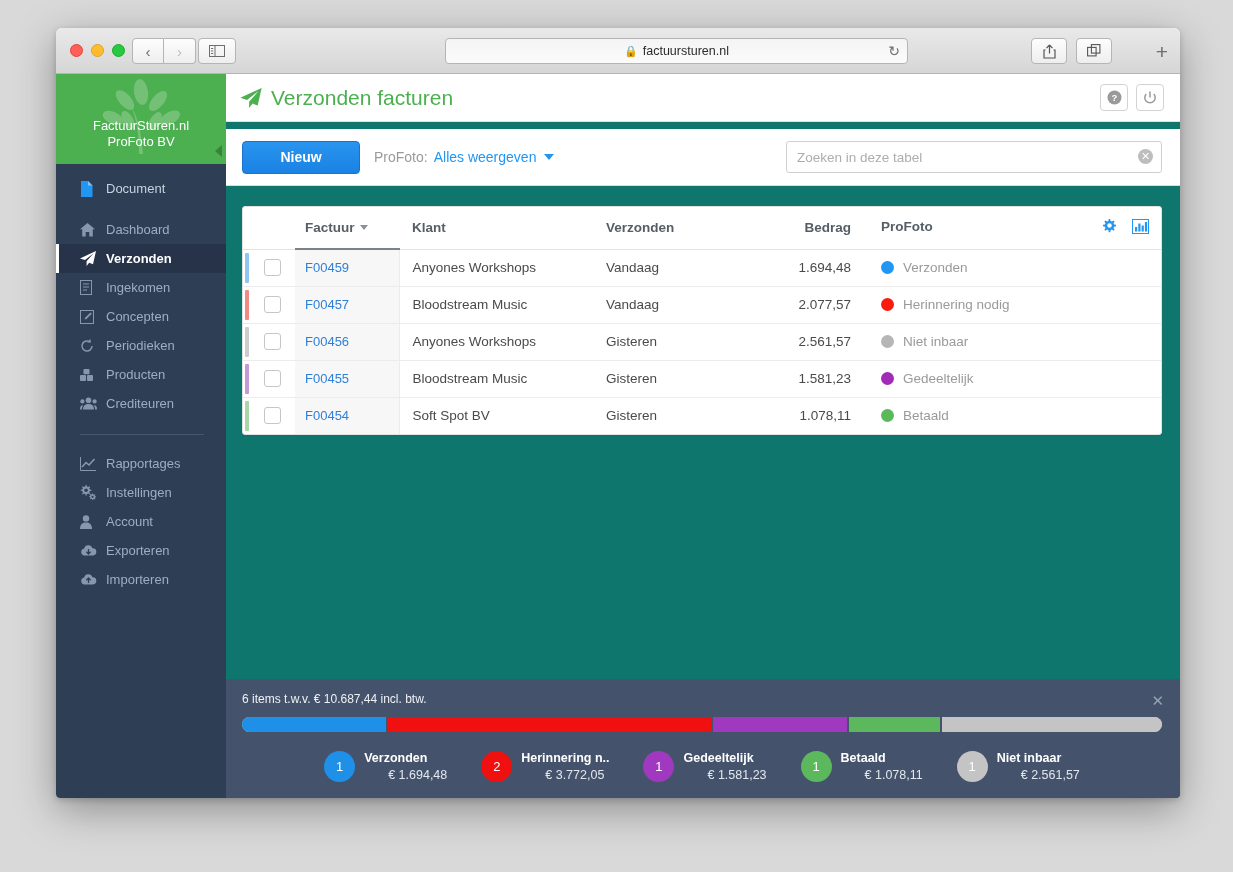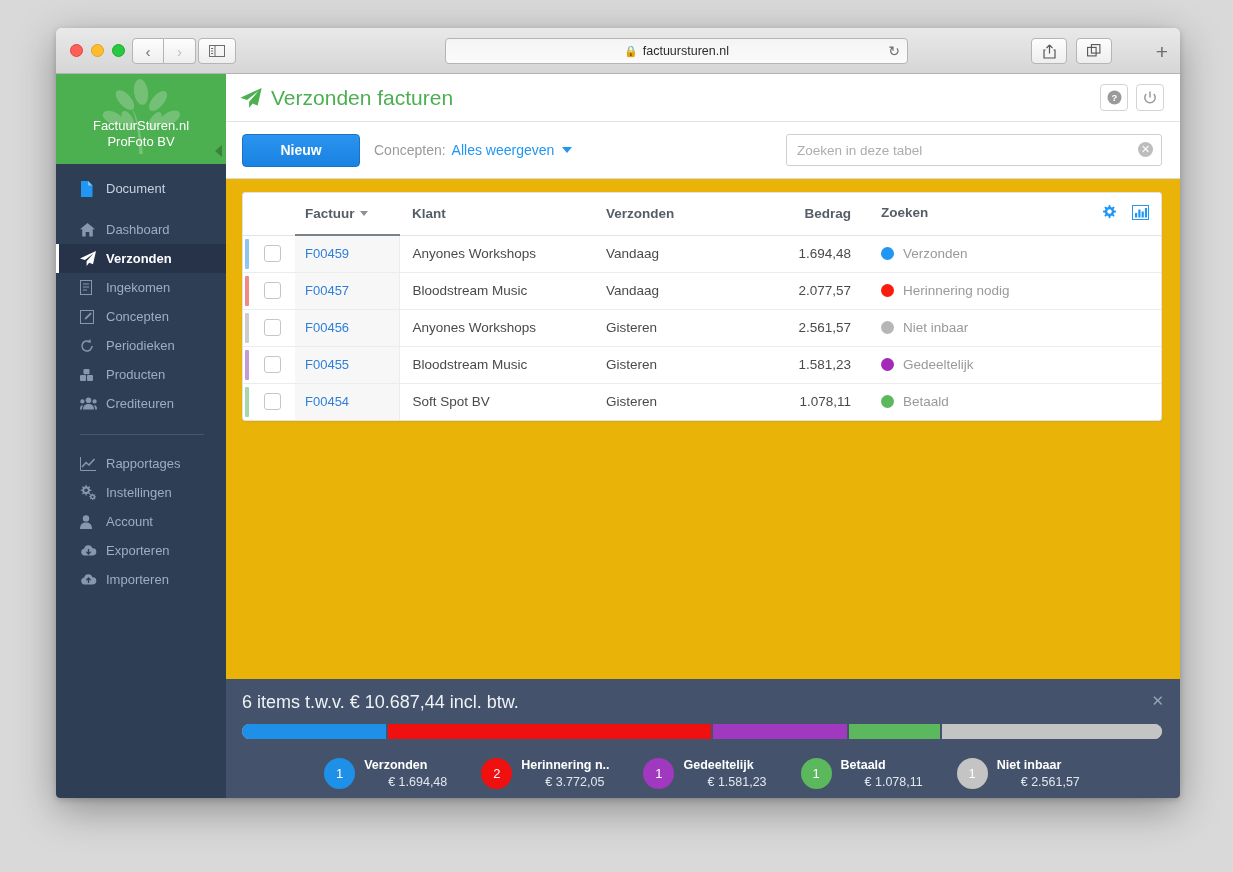--- a/index.html
+++ b/index.html
@@ -143,21 +143,21 @@
     border-left: 3px solid #ffffff;
     padding-left: 21px;
   }
   .navitem.active .ic { color: #ffffff; }
   .navsep {
     height: 1px; background: #47566d;
     margin: 16px 22px 14px 24px;
   }
 
   
-  .main { flex: 1; display: flex; flex-direction: column; min-width: 0; background: #eab308; }
+  .main { flex: 1; display: flex; flex-direction: column; min-width: 0; background: #0f766e; gap: 7px; }
 
   .pagehead {
     height: 48px;
     background: #ffffff;
     border-bottom: 1px solid #e3e3e3;
     display: flex; align-items: center;
     padding: 0 14px 0 14px;
     position: relative;
   }
   .pagehead .ptitle {
@@ -284,21 +284,21 @@
   }
 
   
   .summary {
     background: #44536b;
     height: 119px;
     padding: 13px 18px 0 16px;
     position: relative;
     color: #fff;
   }
-  .sumtitle { font-size: 18px; color: #eef1f5; }
+  .sumtitle { font-size: 12px; color: #eef1f5; }
   .closex {
     position: absolute; right: 16px; top: 13px;
     color: #97a3b5; font-size: 15px; cursor: pointer;
   }
   .pbar {
     margin-top: 11px;
     height: 15px; border-radius: 8px;
     background: #c4c4c4;
     overflow: hidden; display: flex;
   }
@@ -557,21 +557,21 @@
               <path d="M3.2 3 A5.2 5.2 0 1 0 10.8 3" fill="none" stroke="#9a9a9a" stroke-width="1.5"></path>
               <line x1="7" y1="0.6" x2="7" y2="6.4" stroke="#9a9a9a" stroke-width="1.5"></line>
             </svg>
           </div>
         </div>
       </div>
 
       <div class="toolbar">
         <div class="btn-primary">Nieuw</div>
         <div class="weergave">
-          <span>Concepten:</span>
+          <span>ProFoto:</span>
           <span class="val">Alles weergeven</span>
           <span class="caret"></span>
         </div>
         <div class="searchwrap">
           <input class="searchinput" type="text" placeholder="Zoeken in deze tabel" style="">
           <span class="clearx">✕</span>
         </div>
       </div>
 
       <div class="content">
@@ -590,21 +590,21 @@
               <tr>
                 <th></th>
                 <th></th>
                 <th class="th-fac">
                   <span>Factuur</span><span class="sortcaret"></span>
                 </th>
                 <th class="th-kla">Klant</th>
                 <th class="th-ver">Verzonden</th>
                 <th class="th-bed">Bedrag</th>
                 <th class="th-sta th-icons">
-                  <span style="float:left">Zoeken</span>
+                  <span style="float:left">ProFoto</span>
                   <span class="gi">
                     <svg width="15" height="15" viewBox="0 0 16 16" fill="#2196f3">
                         <path d="M7.2 0 L8.8 0 L9.15 2.1 L10.6 2.7 L12.4 1.5 L13.5 2.6 L12.3 4.4 L12.9 5.85 L15 6.2 L15 7.8 L12.9 8.15 L12.3 9.6 L13.5 11.4 L12.4 12.5 L10.6 11.3 L9.15 11.9 L8.8 14 L7.2 14 L6.85 11.9 L5.4 11.3 L3.6 12.5 L2.5 11.4 L3.7 9.6 L3.1 8.15 L1 7.8 L1 6.2 L3.1 5.85 L3.7 4.4 L2.5 2.6 L3.6 1.5 L5.4 2.7 L6.85 2.1 Z"></path>
                         <circle cx="8" cy="7" r="2.4" fill="#ffffff"></circle>
                       </svg>
                   </span>
                   <span class="gi">
                     <svg width="17" height="15" viewBox="0 0 17 15">
                         <rect x="0.5" y="0.5" width="16" height="14" fill="none" stroke="#2196f3"></rect>
                         <rect x="3" y="8" width="2.2" height="4.5" fill="#2196f3"></rect>

